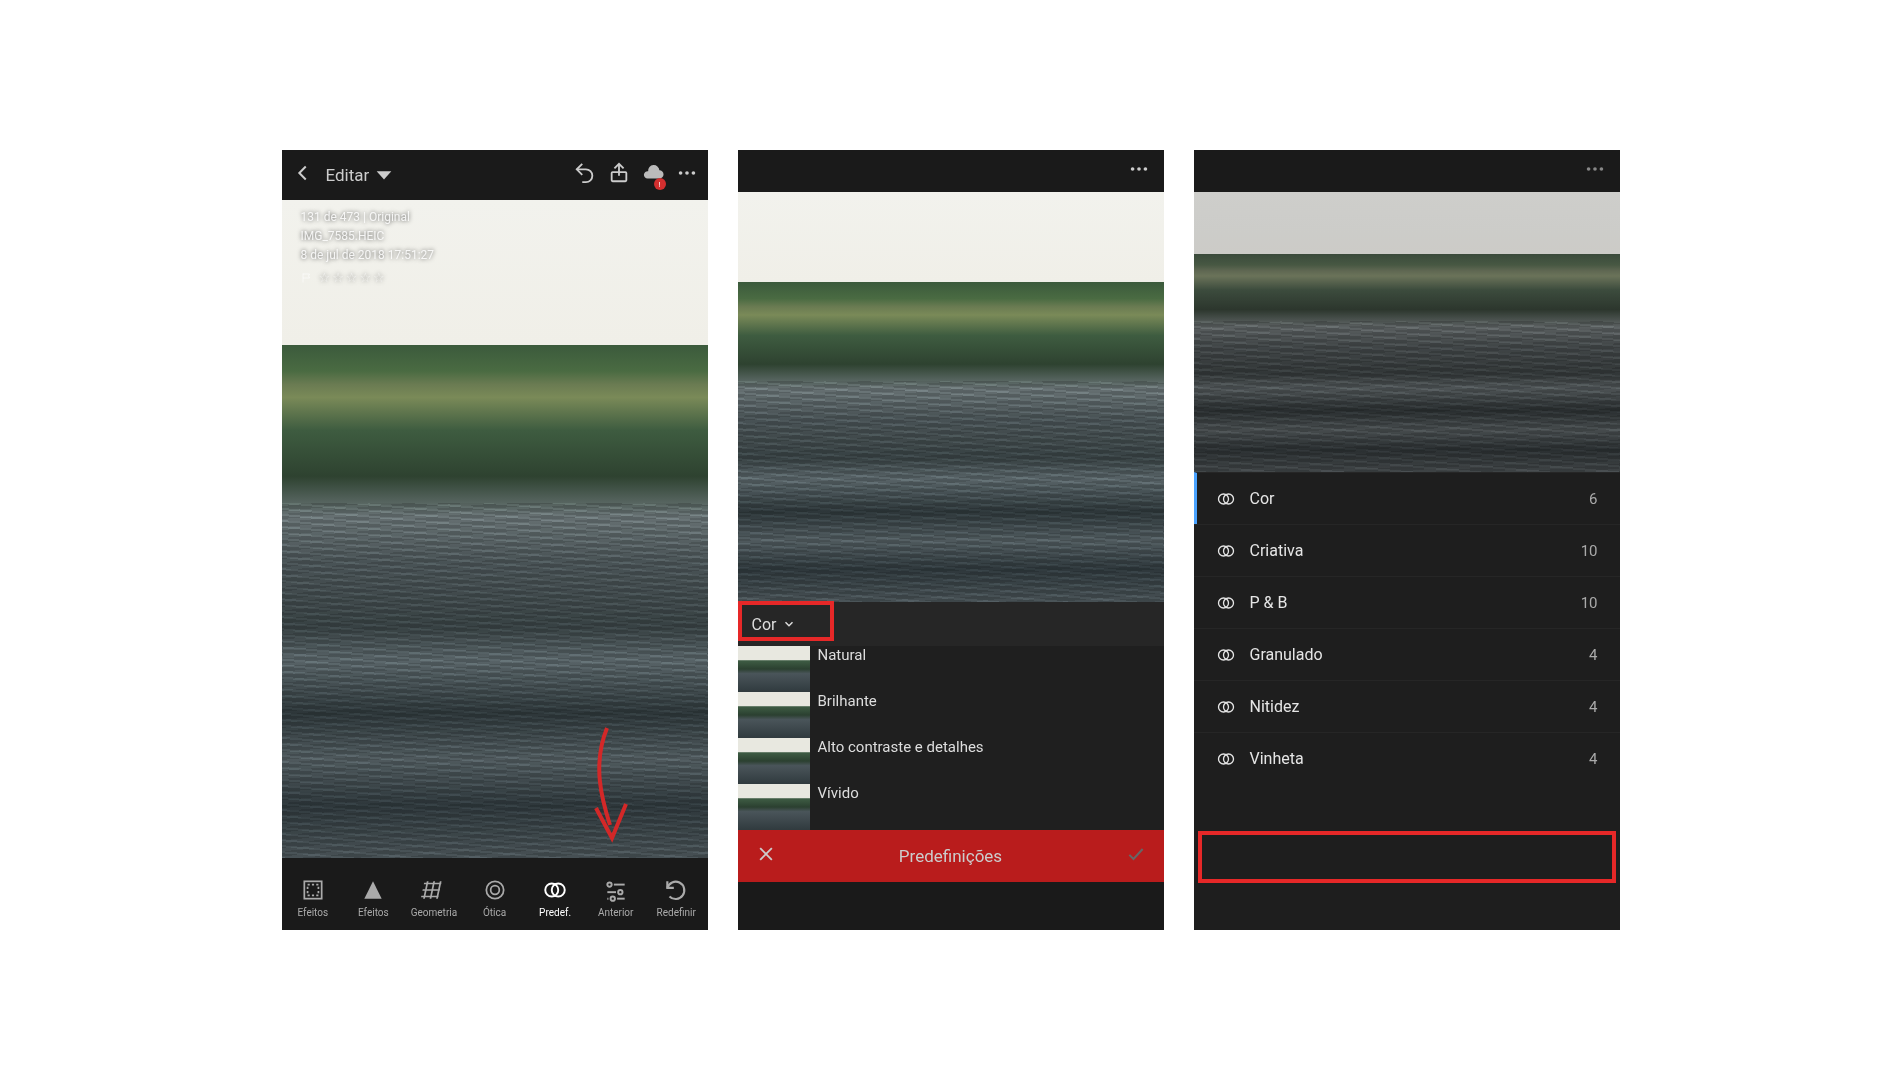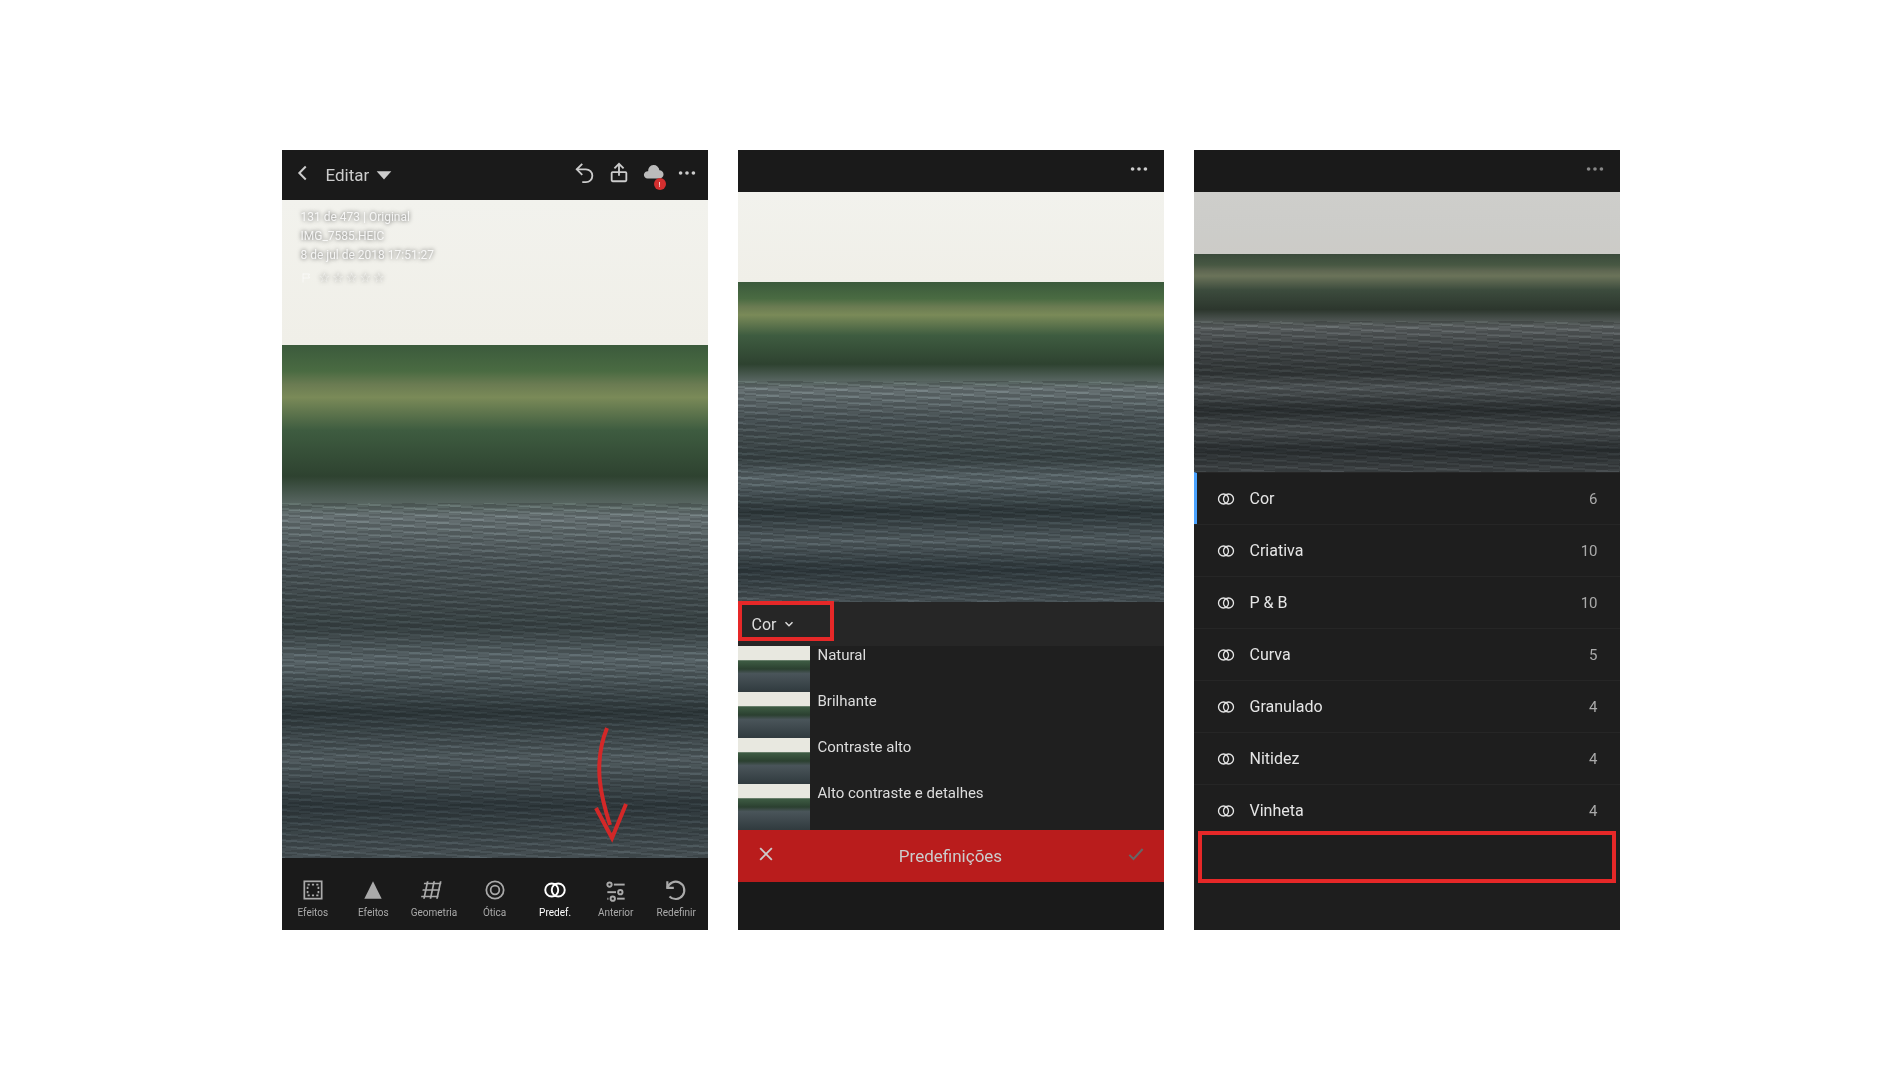--- a/index.html
+++ b/index.html
@@ -303,25 +303,25 @@
     <div class="preset-item">
       <div class="preset-thumb"></div>
       <span>Natural</span>
     </div>
     <div class="preset-item">
       <div class="preset-thumb"></div>
       <span>Brilhante</span>
     </div>
     <div class="preset-item">
       <div class="preset-thumb"></div>
-      <span>Contraste alto</span>
+      <span>Alto contraste e detalhes</span>
     </div>
     <div class="preset-item">
       <div class="preset-thumb"></div>
-      <span>Alto contraste e detalhes</span>
+      <span>Vívido</span>
     </div>
   </div>
 
   <div class="s2-footer">
     <span class="close-x">
       <svg viewBox="0 0 24 24" fill="none" stroke="#ccc" stroke-width="2.2">
           <line x1="5" y1="5" x2="19" y2="19"></line>
           <line x1="19" y1="5" x2="5" y2="19"></line>
         </svg>
     </span>
@@ -370,28 +370,20 @@
           <circle cx="15" cy="12" r="6"></circle>
         </svg>
       <span>P &amp; B</span>
       <span class="count">10</span>
     </div>
     <div class="cat-item">
       <svg viewBox="0 0 24 24" fill="none" stroke="#e5e5e5" stroke-width="1.6">
           <circle cx="9" cy="12" r="6"></circle>
           <circle cx="15" cy="12" r="6"></circle>
         </svg>
-      <span>Curva</span>
-      <span class="count">5</span>
-    </div>
-    <div class="cat-item">
-      <svg viewBox="0 0 24 24" fill="none" stroke="#e5e5e5" stroke-width="1.6">
-          <circle cx="9" cy="12" r="6"></circle>
-          <circle cx="15" cy="12" r="6"></circle>
-        </svg>
       <span>Granulado</span>
       <span class="count">4</span>
     </div>
     <div class="cat-item">
       <svg viewBox="0 0 24 24" fill="none" stroke="#e5e5e5" stroke-width="1.6">
           <circle cx="9" cy="12" r="6"></circle>
           <circle cx="15" cy="12" r="6"></circle>
         </svg>
       <span>Nitidez</span>
       <span class="count">4</span>

